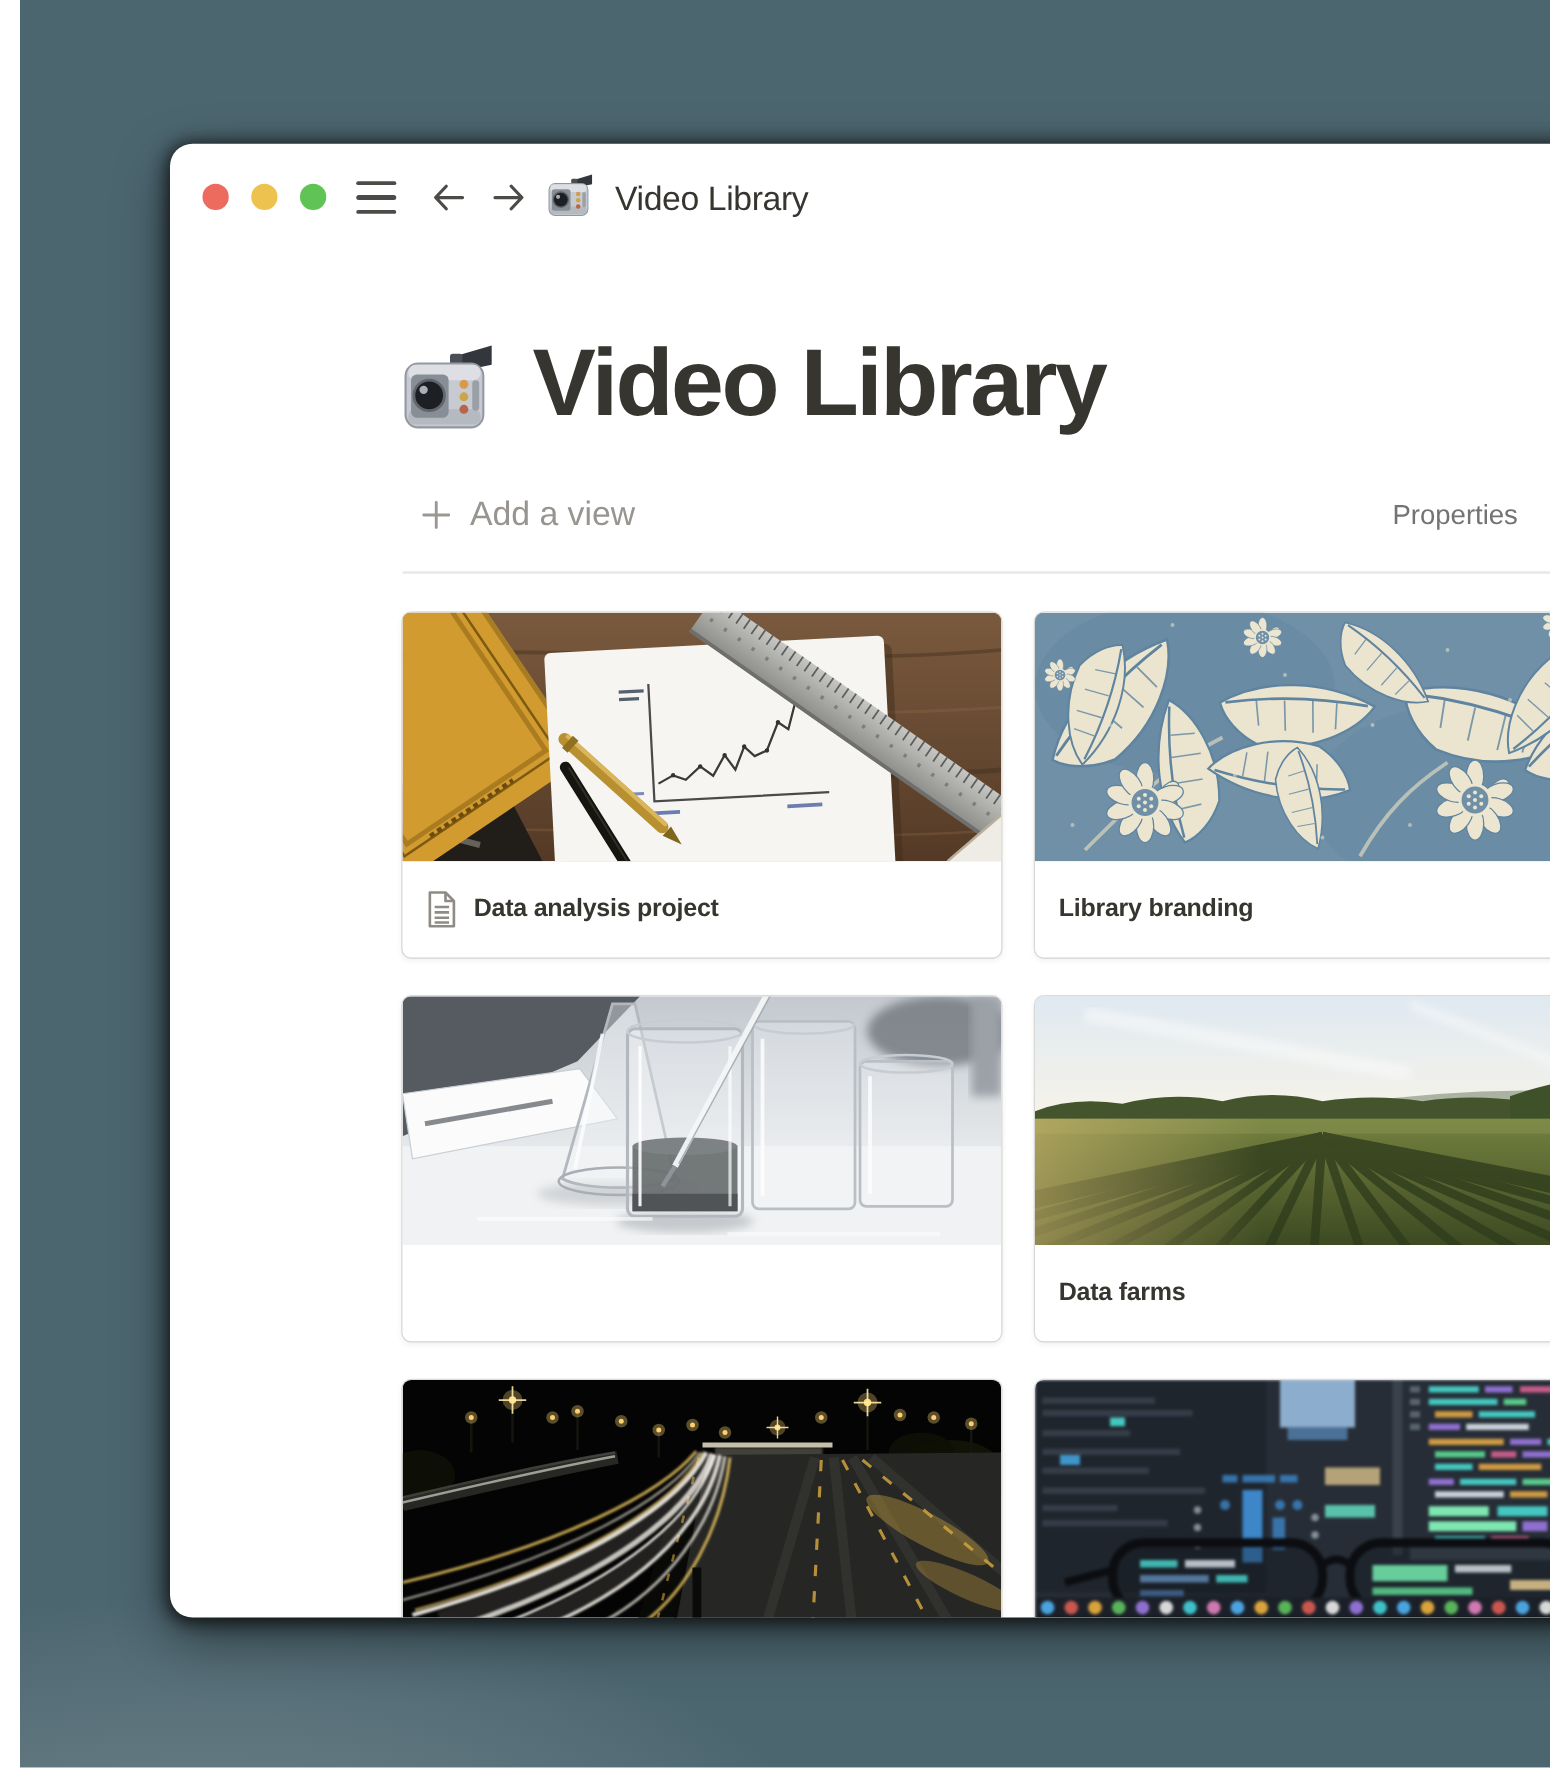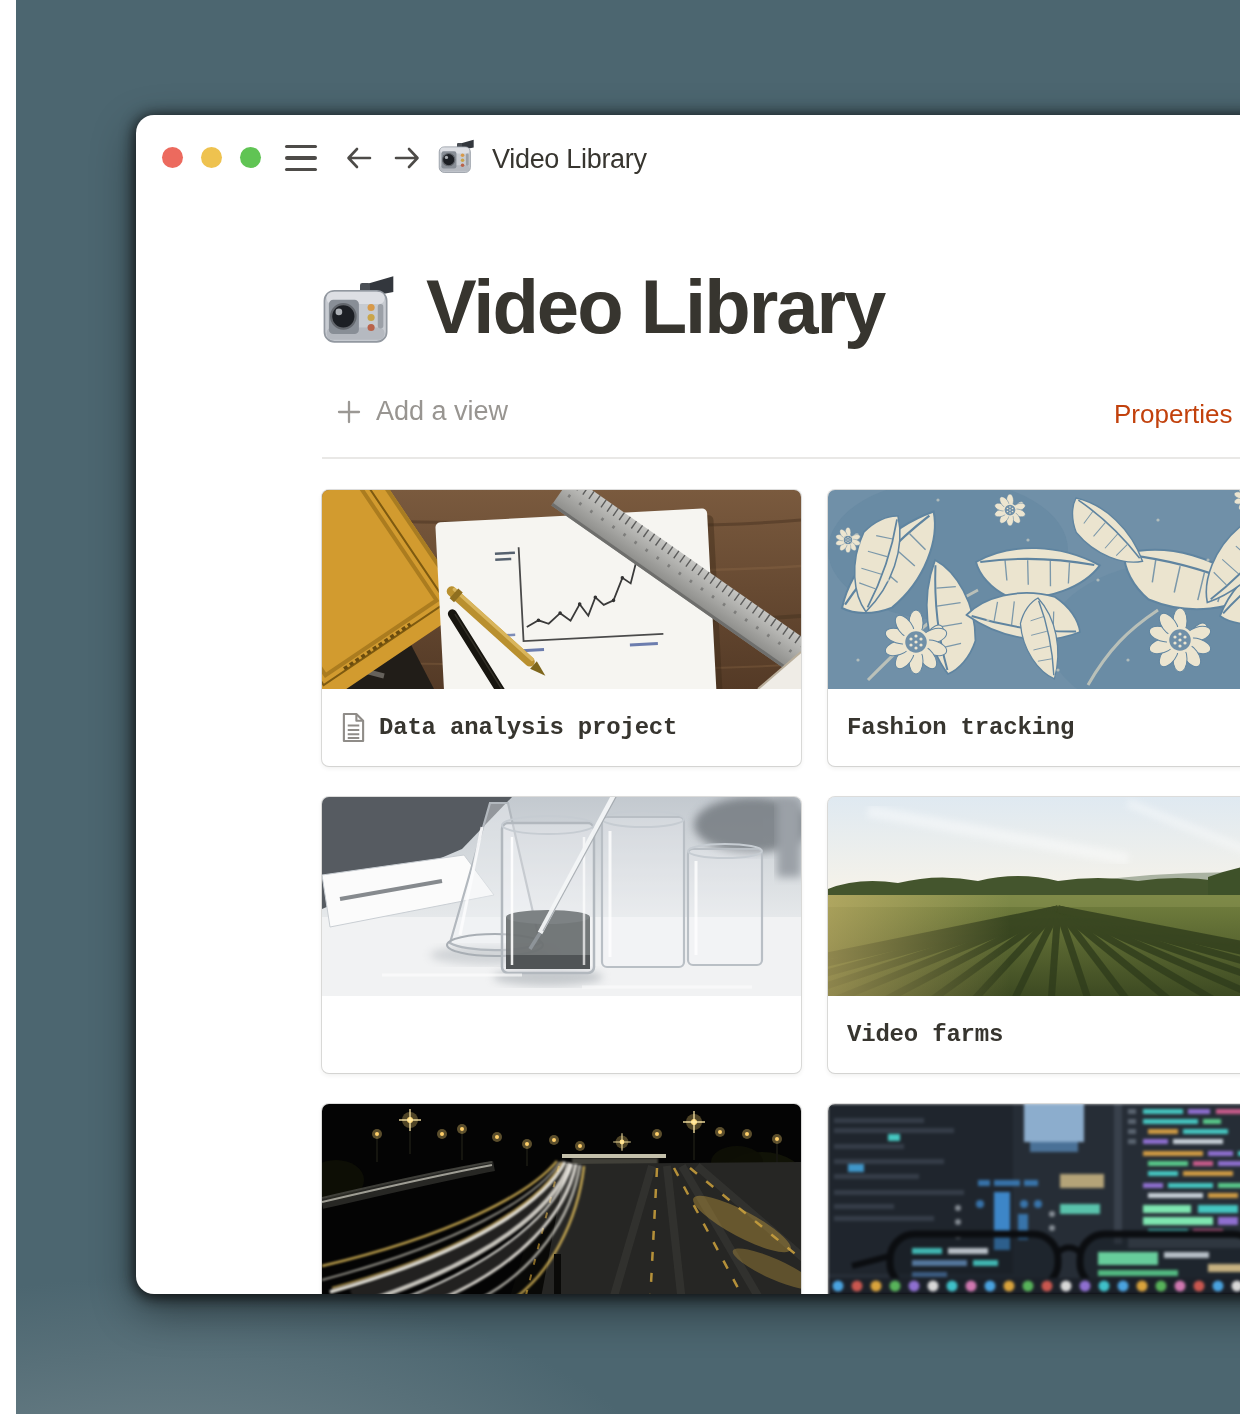--- a/index.html
+++ b/index.html
@@ -40,35 +40,35 @@
   
   .page-emoji { position:absolute; left:184px; top:158px; width:80px; height:80px; }
   .page-title { position:absolute; left:290px; top:152px; margin:0; font-size:76px;
                 font-weight:700; letter-spacing:-2px; color:#37352f; line-height:1.05;
                 white-space:nowrap; }
 
   
   .add-view { position:absolute; left:200px; top:281px; display:flex; align-items:center;
               gap:14px; color:#989591; font-size:27px; cursor:pointer;justify-content:flex-end; }
   .add-view svg { display:block; }
-  .properties { position:absolute; left:978px; top:284px; font-size:26px; color:#c2410c;
+  .properties { position:absolute; left:978px; top:284px; font-size:22px; color:#737373;
                 cursor:pointer; white-space:nowrap; }
   .divider { position:absolute; left:186px; right:0; top:342px; height:2px; background:#e9e8e6; }
 
   
   .grid { position:absolute; left:186px; top:375px;
           display:grid; grid-template-columns:479px 479px; column-gap:27px; row-gap:31px; }
   .card { width:479px; height:276px; border-radius:7px; background:#fff; overflow:hidden;
           display:flex; flex-direction:column; cursor:pointer;
           box-shadow: 0 0 0 1px rgba(55,53,47,0.16), 0 2px 5px rgba(55,53,47,0.09); }
   .cover { height:199px; overflow:hidden; background:#ddd; }
   .cover svg { width:100%; height:100%; display:block; }
   .card-footer { flex:1; display:flex; align-items:center; padding:0 19px; gap:13px; }
-  .card-title { font-size:24px; font-weight:600; color:#37352f; letter-spacing:-0.2px;
-                white-space:nowrap;font-family:Liberation Mono, monospace; }
+  .card-title { font-size:20px; font-weight:600; color:#37352f; letter-spacing:-0.2px;
+                white-space:nowrap; }
   .doc-ic { flex:0 0 auto; display:block; }
   .blurred { filter: blur(1.4px); }
 </style>
 </head>
 <body>
 
 <div class="backdrop">
   <div class="window">
 
     <div>
@@ -274,21 +274,21 @@
               <circle cx="30" cy="170" r="1.6"></circle>
                 <circle cx="230" cy="180" r="1.6"></circle>
                 <circle cx="300" cy="170" r="1.6"></circle>
               <circle cx="460" cy="160" r="1.6"></circle>
                 <circle cx="110" cy="10" r="1.6"></circle>
                 <circle cx="380" cy="70" r="1.6"></circle>
             </g>
           </svg>
         </div>
         <div class="card-footer">
-          <span class="card-title">Fashion tracking</span>
+          <span class="card-title">Library branding</span>
         </div>
       </div>
 
       <div class="card">
         <div class="cover">
           <svg viewBox="0 0 479 199" preserveAspectRatio="xMidYMid slice">
             <defs>
               <linearGradient id="lb" x1="0" y1="0" x2="0" y2="1">
                 <stop offset="0" stop-color="#c3c9cf"></stop>
                   <stop offset="0.6" stop-color="#e5e8ea"></stop>
@@ -380,21 +380,21 @@
               <line x1="230" y1="112" x2="475" y2="220"></line>
                 <line x1="230" y1="112" x2="540" y2="220"></line>
               <line x1="230" y1="112" x2="615" y2="220"></line>
                 <line x1="230" y1="112" x2="700" y2="220"></line>
               <line x1="230" y1="112" x2="790" y2="220"></line>
             </g>
             <rect x="0" y="98" width="479" height="101" fill="url(#wl)"></rect>
           </svg>
         </div>
         <div class="card-footer">
-          <span class="card-title">Video farms</span>
+          <span class="card-title">Data farms</span>
         </div>
       </div>
 
       <div class="card">
         <div class="cover">
           <svg viewBox="0 0 479 199" preserveAspectRatio="xMidYMid slice">
             <defs>
               <g id="hl-star">
                 <circle r="8" fill="#ffd978" opacity="0.3"></circle>
                 <circle r="3" fill="#ffd978"></circle>

